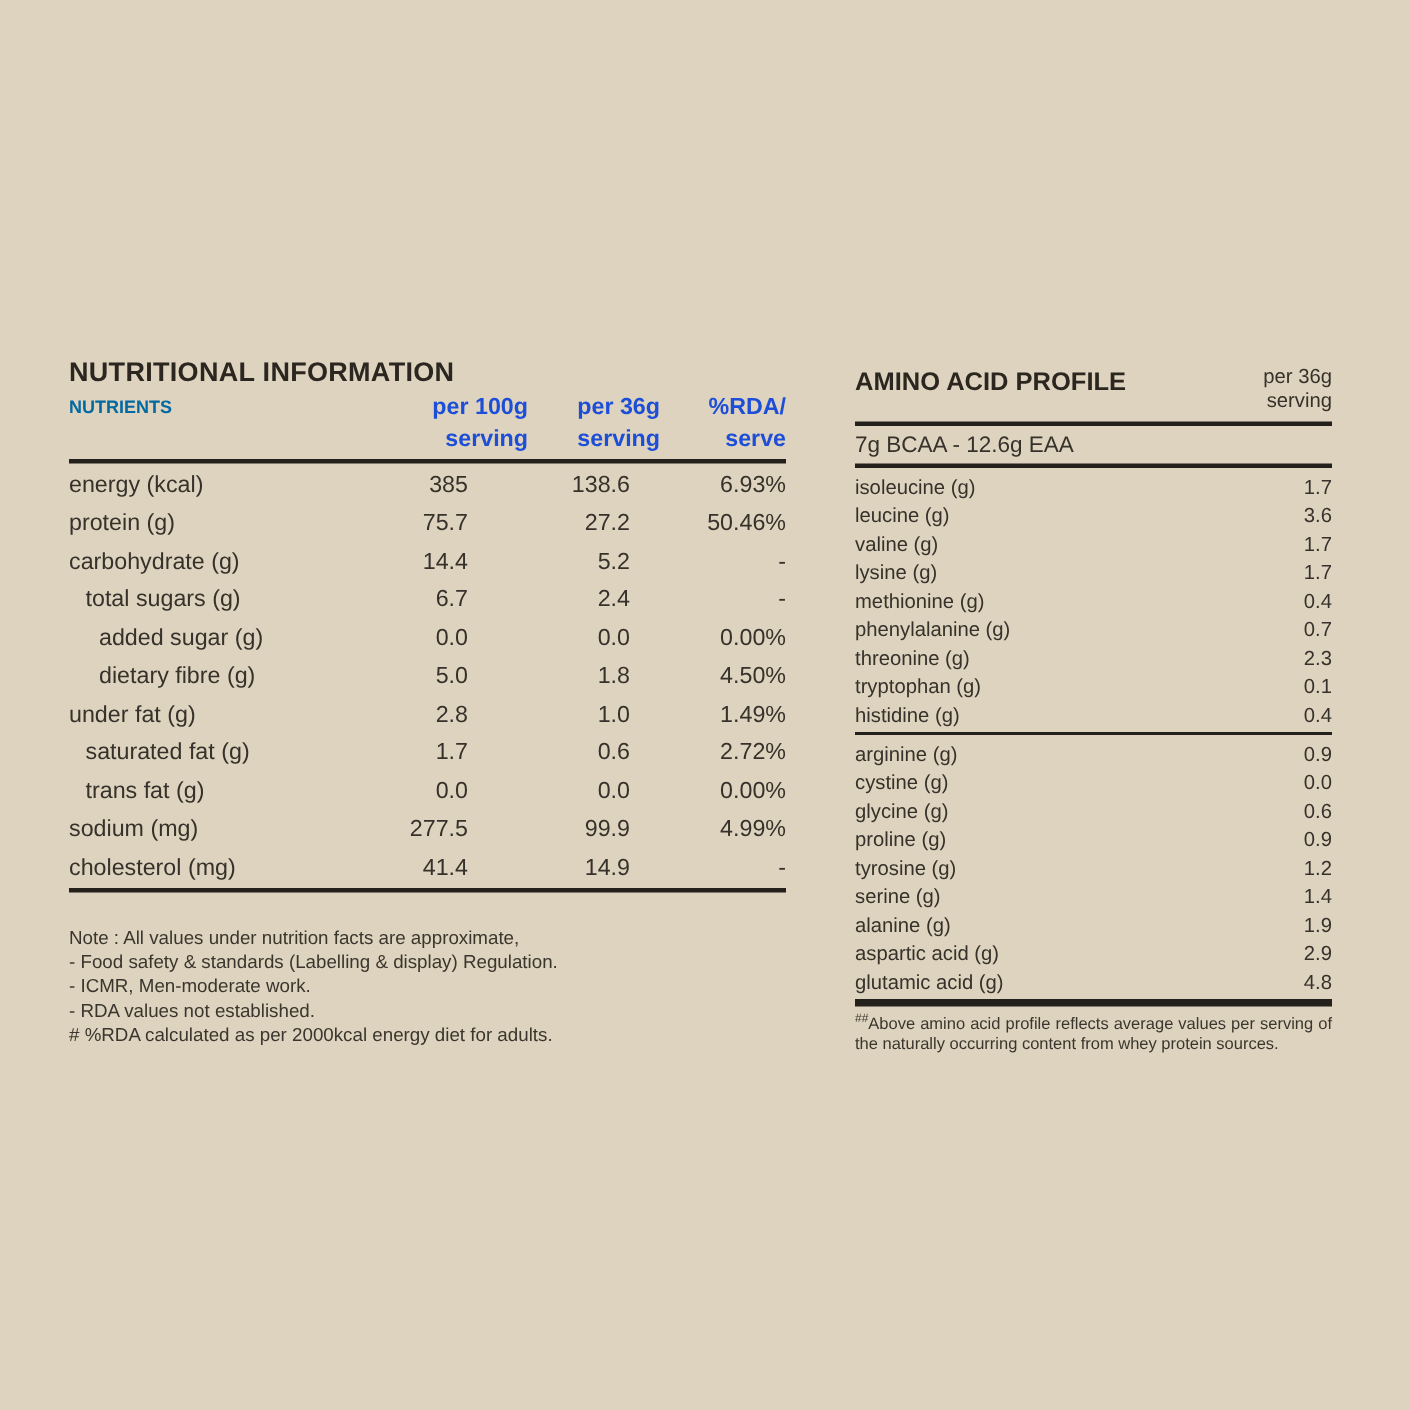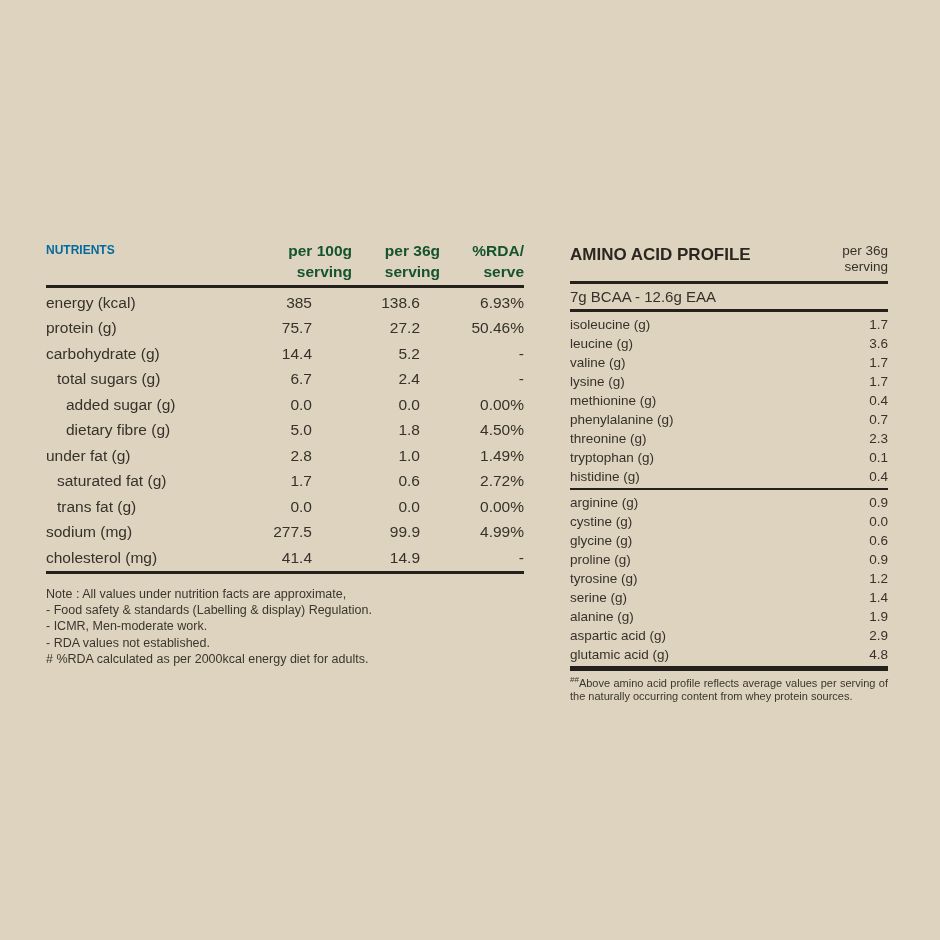--- a/index.html
+++ b/index.html
@@ -13,48 +13,49 @@
   }
   .rule { background:#24211C; height:3px; width:100%; }
   .thin-rule { height:2px; }
   .thick-rule { height:5px; }
 
   
   .left-panel { position:absolute; left:46px; top:238px; width:478px; }
   .l-title { font-size:18px; font-weight:700; letter-spacing:.2px; line-height:21px; color:#2B2720; }
   .l-head { display:flex; margin-top:2px; }
   .l-head .nutrients { flex:1; font-weight:700; font-size:12px; line-height:21px; color:#0369a1; }
-  .l-head .h { white-space:pre-line; text-align:right; font-weight:700; font-size:15.5px; line-height:21px; color:#14532d; }
+  .l-head .h { white-space:pre-line; text-align:right; font-weight:700; font-size:15.5px; line-height:21px; color:#1d4ed8; }
   .w1 { width:110px; } .w2 { width:88px; } .w3 { width:84px; }
   .l-head-rule { margin-top:3px; }
   .l-rows { padding-top:2px; }
   .lrow { display:flex; height:25.5px; align-items:center; font-size:15.5px;gap:20px; }
   .lrow .lbl { flex:1; }
   .lrow.indent-1 .lbl { padding-left:11px; }
   .lrow.indent-2 .lbl { padding-left:20px; }
   .lrow .v { text-align:right; }
-  .notes { margin-top:12px; font-size:12.5px; line-height:16.4px; color:#3A362E; }
+  .notes { margin-top:22px; font-size:12.5px; line-height:16.4px; color:#3A362E; }
 
   
   .right-panel { position:absolute; left:570px; top:243px; width:318px; }
   .r-head { display:flex; justify-content:space-between; height:38px; }
   .r-title { font-size:17px; font-weight:700; padding-top:2px; color:#2B2720; }
   .r-col { font-size:13.5px; line-height:15.5px; text-align:right; white-space:pre-line; }
   .bcaa { font-size:15px; padding:4px 0 4px; }
   .a-rows { padding:3px 0 2px; }
   .arow { display:flex; height:19px; align-items:center; font-size:13.5px; }
   .arow .lbl { flex:1; }
   .arow .val { text-align:right; }
   .footnote { margin-top:6px; font-size:11px; line-height:12.5px; text-align:justify; color:#3A362E; }
   .footnote sup { font-size:8px; vertical-align:super; line-height:0; }
 </style>
 </head>
 <body>
 
 <section class="left-panel">
+  <h1 class="l-title">NUTRITIONAL INFORMATION</h1>
 
   <div class="l-head">
     <span class="nutrients">NUTRIENTS</span>
     <span class="h w1">per 100g
 serving</span>
     <span class="h w2">per 36g
 serving</span>
     <span class="h w3">%RDA/
 serve</span>
   </div>

